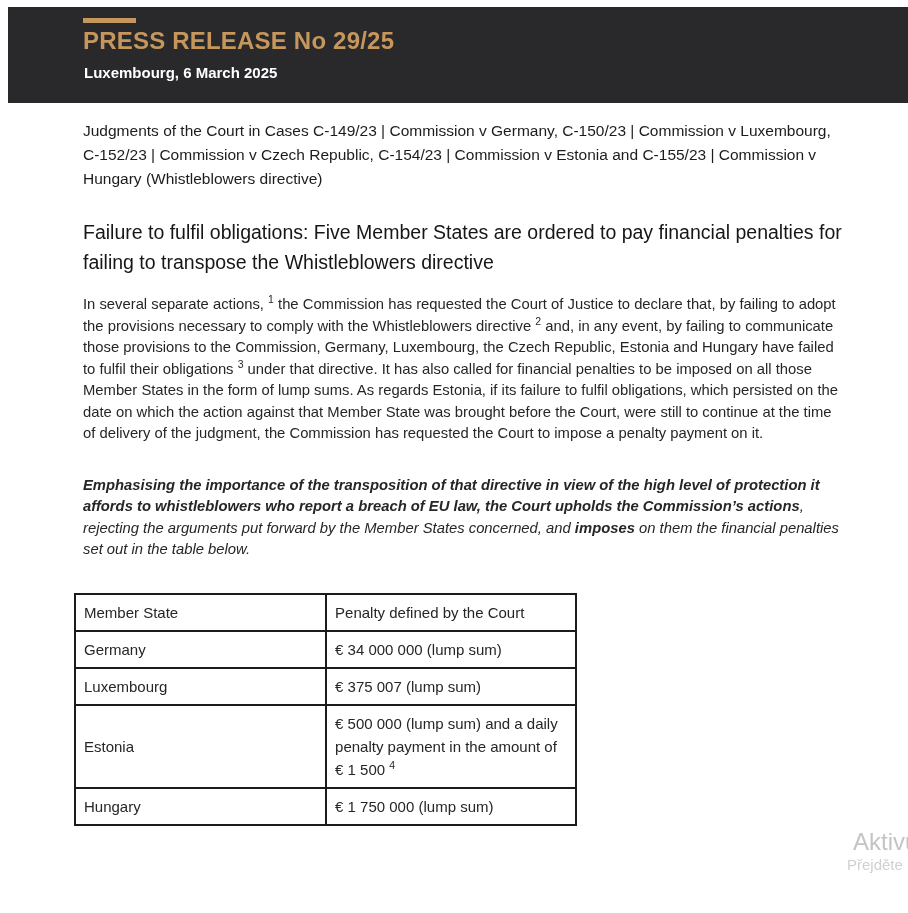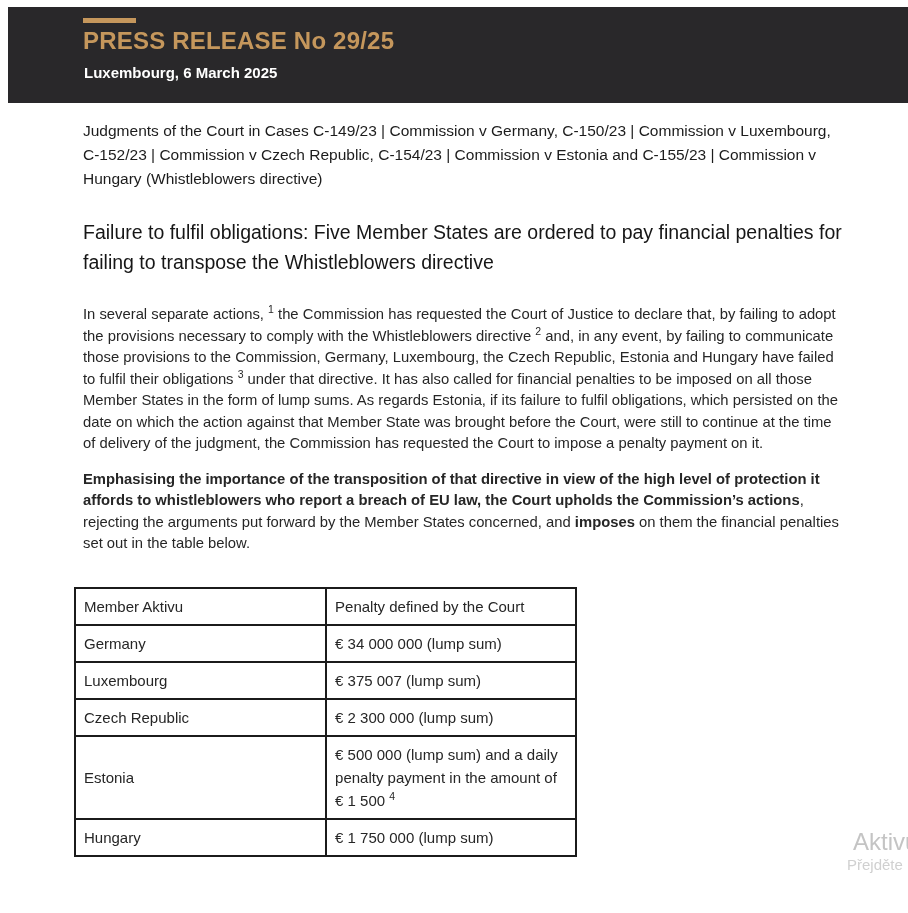--- a/index.html
+++ b/index.html
@@ -11,22 +11,22 @@
   
   .header-bar { position:absolute; left:8px; top:7px; right:0; height:96px; }
   .accent-line { position:absolute; left:75px; top:11px; width:53px; height:5px; }
   .press-title { position:absolute; left:75px; top:20px; font-size:24px; font-weight:700; letter-spacing:.2px; }
   .press-date { position:absolute; left:76px; top:57px; font-size:15px; font-weight:700; color:#ffffff; }
   
   .main { position:absolute; left:83px; top:103px; width:762px; }
   .case-line { margin-top:16px; font-size:15.5px; line-height:24px; color:#1c1c1c; }
   .headline { margin-top:26px; font-size:19.5px; line-height:30px; font-weight:400; color:#161616; }
   .subheadline { margin-top:12px; font-size:15.5px; line-height:24px; font-style:italic; color:#1c1c1c; }
-  .body-par { margin-top:27px; font-size:14.8px; line-height:21.5px; color:#262626; }
-  .body-par + .body-par { margin-top:14px; }
+  .body-par { margin-top:17px; font-size:14.8px; line-height:21.5px; color:#262626; }
+  .body-par + .body-par { margin-top:30px;font-style:italic; }
   sup { font-size:10.5px; line-height:0; }
   
   table.penalties { margin-top:32px; margin-left:-9px; width:503px; border-collapse:collapse; }
   table.penalties th, table.penalties td {
     border:2px solid #1b1b1b; font-size:15px; line-height:23px; font-weight:400;
     text-align:left; vertical-align:middle; padding:6px 8px; color:#262626;
   }
   table.penalties col.c1 { width:252px; }
   table.penalties col.c2 { width:251px; }
   
@@ -55,36 +55,32 @@
 
     <p class="body-par"><span style="font-weight: 700;">Emphasising the importance of the transposition of that directive in view of the high level of protection it affords to whistleblowers who report a breach of EU law, the Court upholds the Commission’s actions</span><span>, rejecting the arguments put forward by the Member States concerned, and </span><span style="font-weight: 700;">imposes</span><span> on them the financial penalties set out in the table below.</span></p>
 
     <table class="penalties">
       <colgroup>
           <col class="c1">
           <col class="c2">
         </colgroup>
       <thead>
         <tr>
-          <th>Member Aktivu</th>
+          <th>Member State</th>
           <th>Penalty defined by the Court</th>
         </tr>
       </thead>
       <tbody>
           <tr>
             <td>Germany</td>
             <td><span>€ 34 000 000 (lump sum)</span></td>
           </tr>
           <tr>
             <td>Luxembourg</td>
             <td><span>€ 375 007 (lump sum)</span></td>
-          </tr>
-          <tr>
-            <td>Czech Republic</td>
-            <td><span>€ 2 300 000 (lump sum)</span></td>
           </tr>
           <tr>
             <td>Estonia</td>
             <td><span>€ 500 000 (lump sum) and a daily penalty payment in the amount of € 1 500 </span><sup>4</sup></td>
           </tr>
           <tr>
             <td>Hungary</td>
             <td><span>€ 1 750 000 (lump sum)</span></td>
           </tr>
         </tbody>

